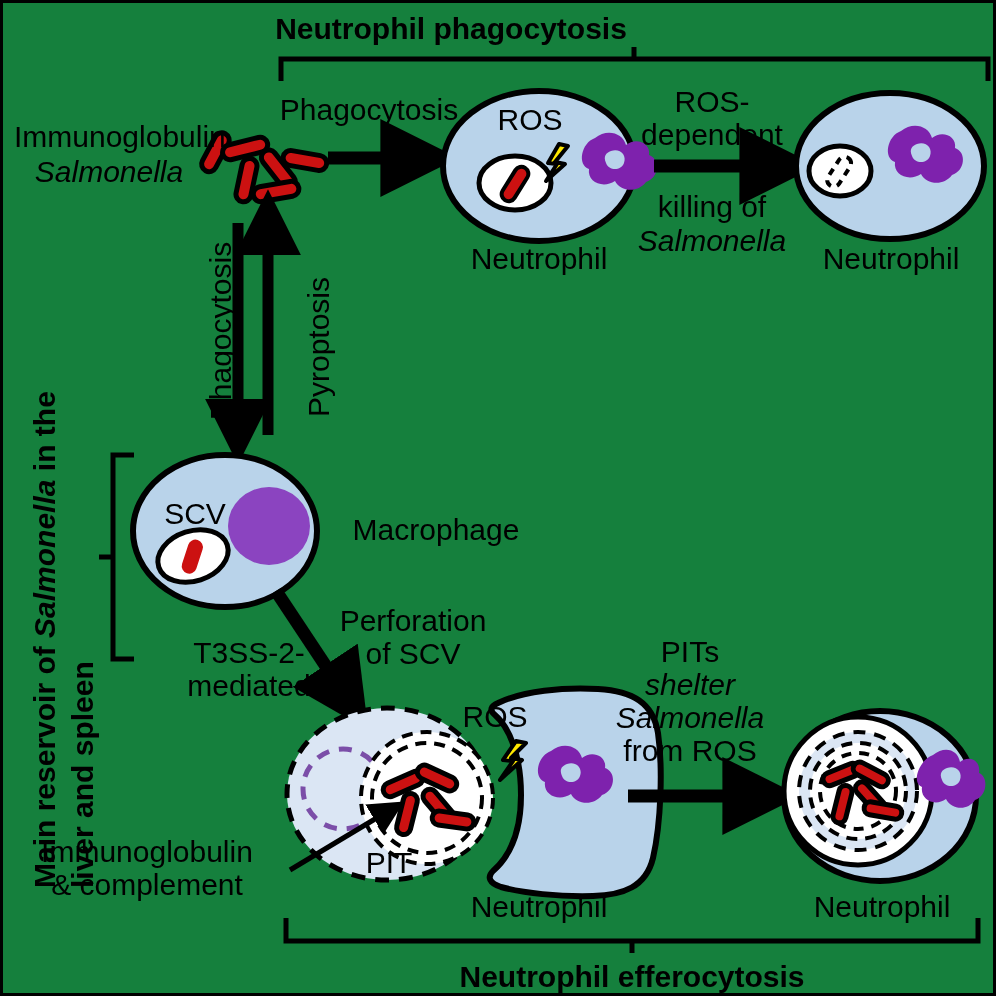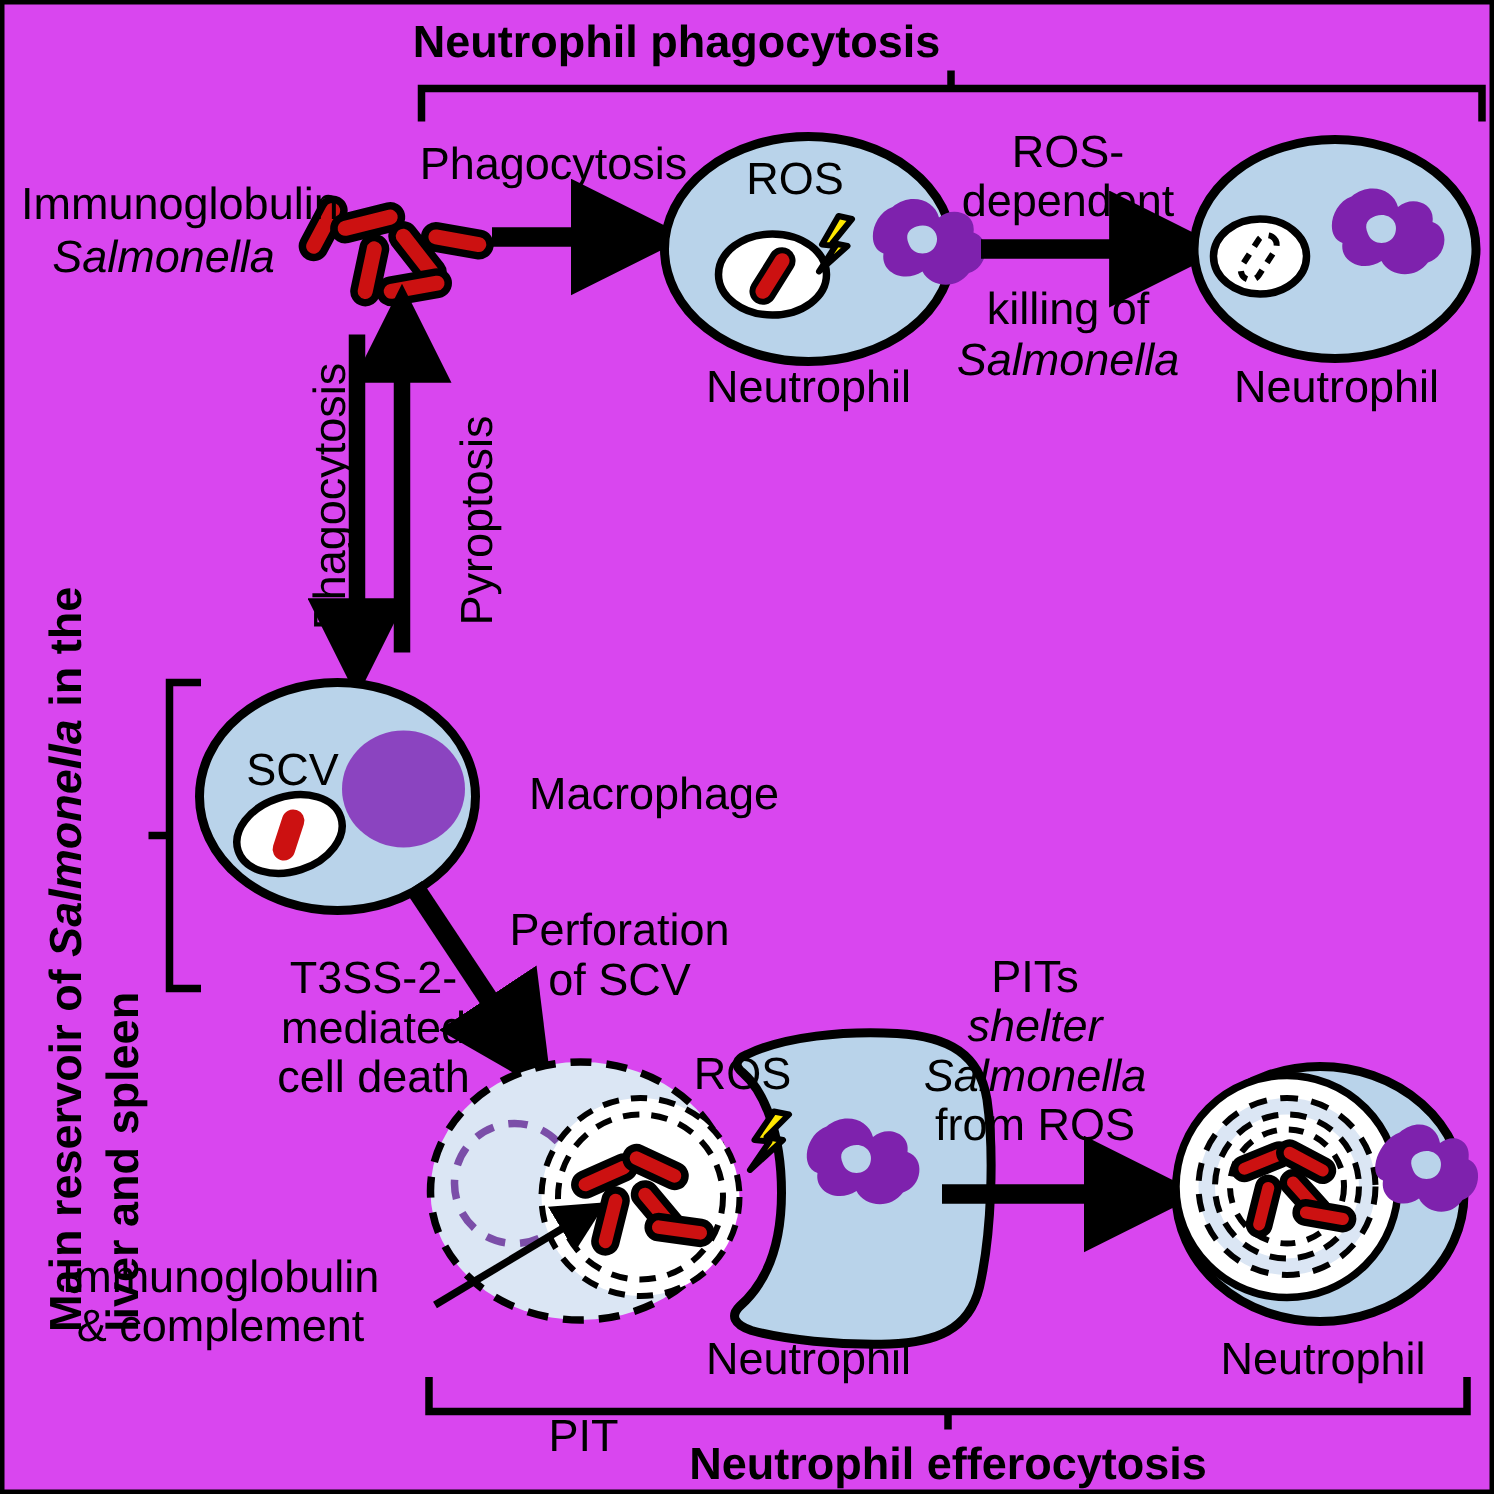--- a/index.html
+++ b/index.html
@@ -1,20 +1,20 @@
 <!DOCTYPE html>
 <html><head>
 <meta charset="utf-8">
 <style>
   html,body{margin:0;padding:0;background:#fff;}
   body{font-family:"Liberation Sans", sans-serif;}
   #figure{
     position:relative;
     width:996px;height:996px;
-    background:#d946ef;
+    background:#15803d;
     border:3px solid #000;
     box-sizing:border-box;
     overflow:hidden;
   }
   #svgroot{position:absolute;left:0;top:0;width:996px;height:996px;}
   .lbl{
     position:absolute;
     font-family:"Liberation Sans", sans-serif;
     color:#000;
     line-height:1.06;
@@ -248,26 +248,25 @@
 
   <div class="lbl t-reg" style="left:192px;top:495px;width:120px;margin-left:-60px;">SCV</div>
 
   <div class="lbl t-reg" style="left:433px;top:511px;width:220px;margin-left:-110px;">Macrophage</div>
 
   <div class="lbl t-reg" style="left:410px;top:602px;width:220px;margin-left:-110px;">Perforation</div>
   <div class="lbl t-reg" style="left:410px;top:635px;width:220px;margin-left:-110px;">of SCV</div>
 
   <div class="lbl t-reg" style="left:246px;top:634px;width:220px;margin-left:-110px;">T3SS-2-</div>
   <div class="lbl t-reg" style="left:246px;top:667px;width:220px;margin-left:-110px;">mediated</div>
-  <div class="lbl t-reg" style="left:246px;top:700px;width:220px;margin-left:-110px;">cell death</div>
 
   <div class="lbl t-reg" style="left:144px;top:866px;width:280px;margin-left:-140px;">&amp; complement</div>
   <div class="lbl t-reg" style="left:144px;top:833px;width:280px;margin-left:-140px;">Immunoglobulin</div>
 
-  <div class="lbl t-reg" style="left:386px;top:939px;width:140px;margin-left:-70px;">PIT</div>
+  <div class="lbl t-reg" style="left:386px;top:844px;width:140px;margin-left:-70px;">PIT</div>
 
   <div class="lbl t-reg" style="left:492px;top:698px;width:120px;margin-left:-60px;">ROS</div>
 
   <div class="lbl t-reg" style="left:536px;top:888px;width:220px;margin-left:-110px;">Neutrophil</div>
 
   <div class="lbl t-reg" style="left:687px;top:633px;width:210px;margin-left:-105px;">PITs</div>
   <div class="lbl t-reg" style="left:687px;top:666px;width:210px;margin-left:-105px;font-style:italic;">shelter</div>
   <div class="lbl t-ital" style="left:687px;top:699px;width:210px;margin-left:-105px;">Salmonella</div>
   <div class="lbl t-reg" style="left:687px;top:732px;width:210px;margin-left:-105px;">from ROS</div>
 

